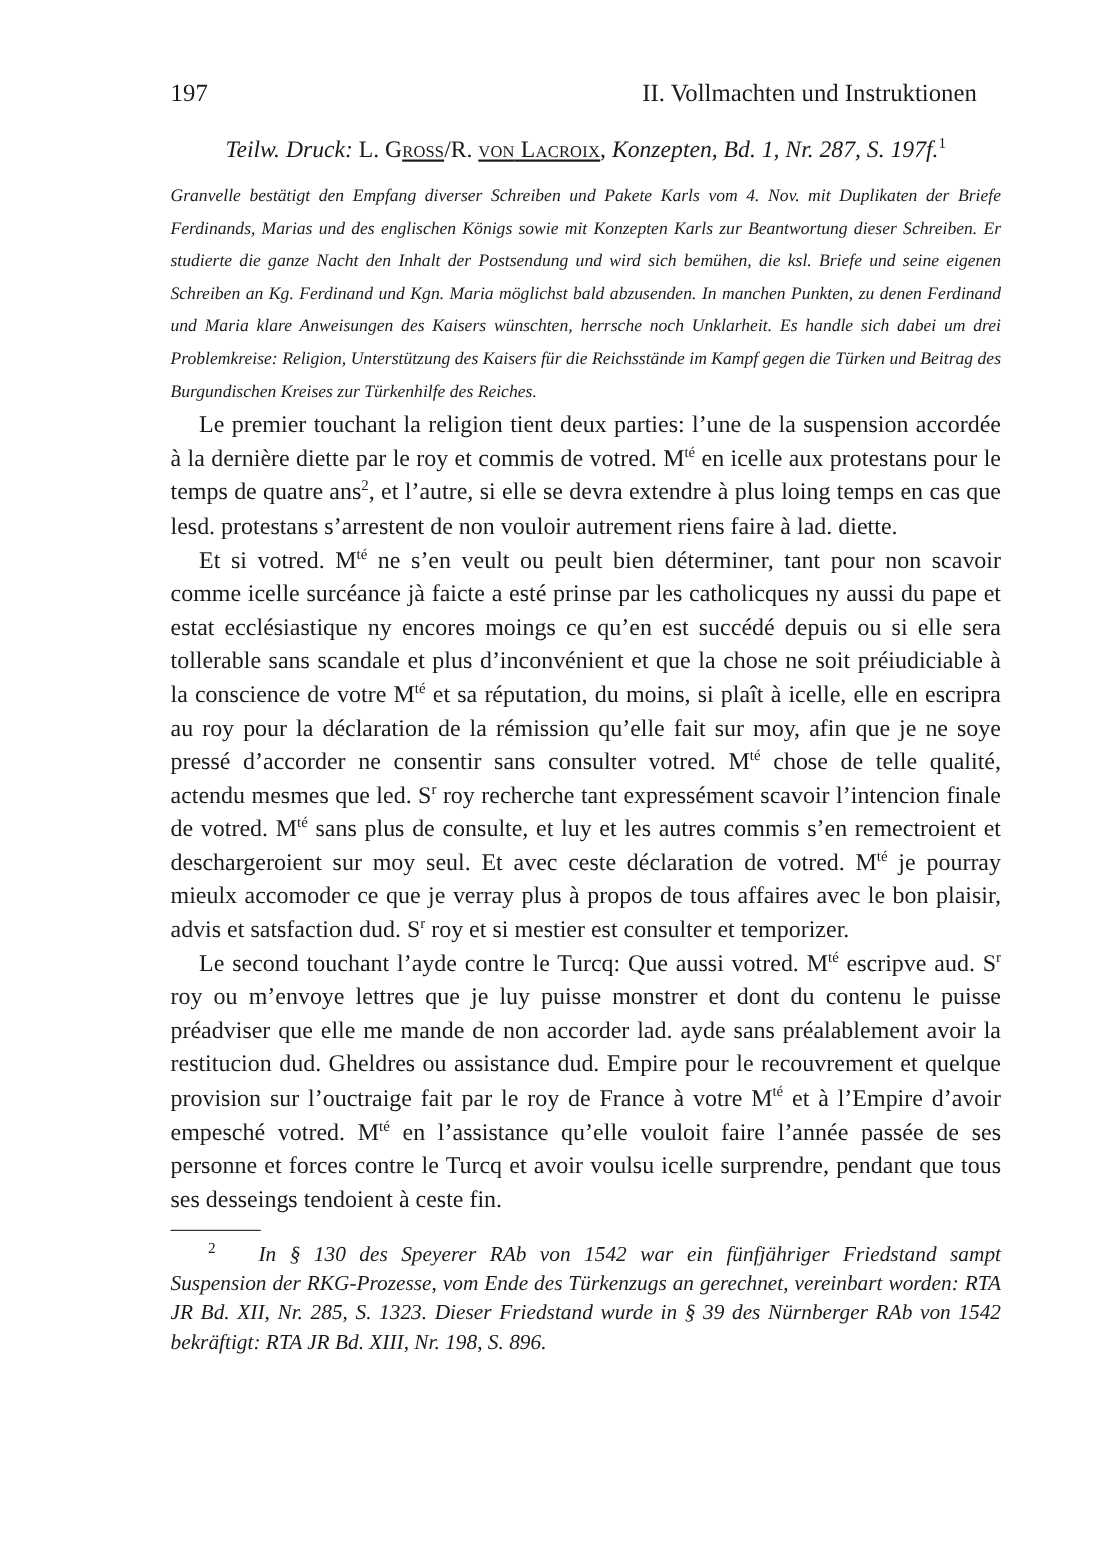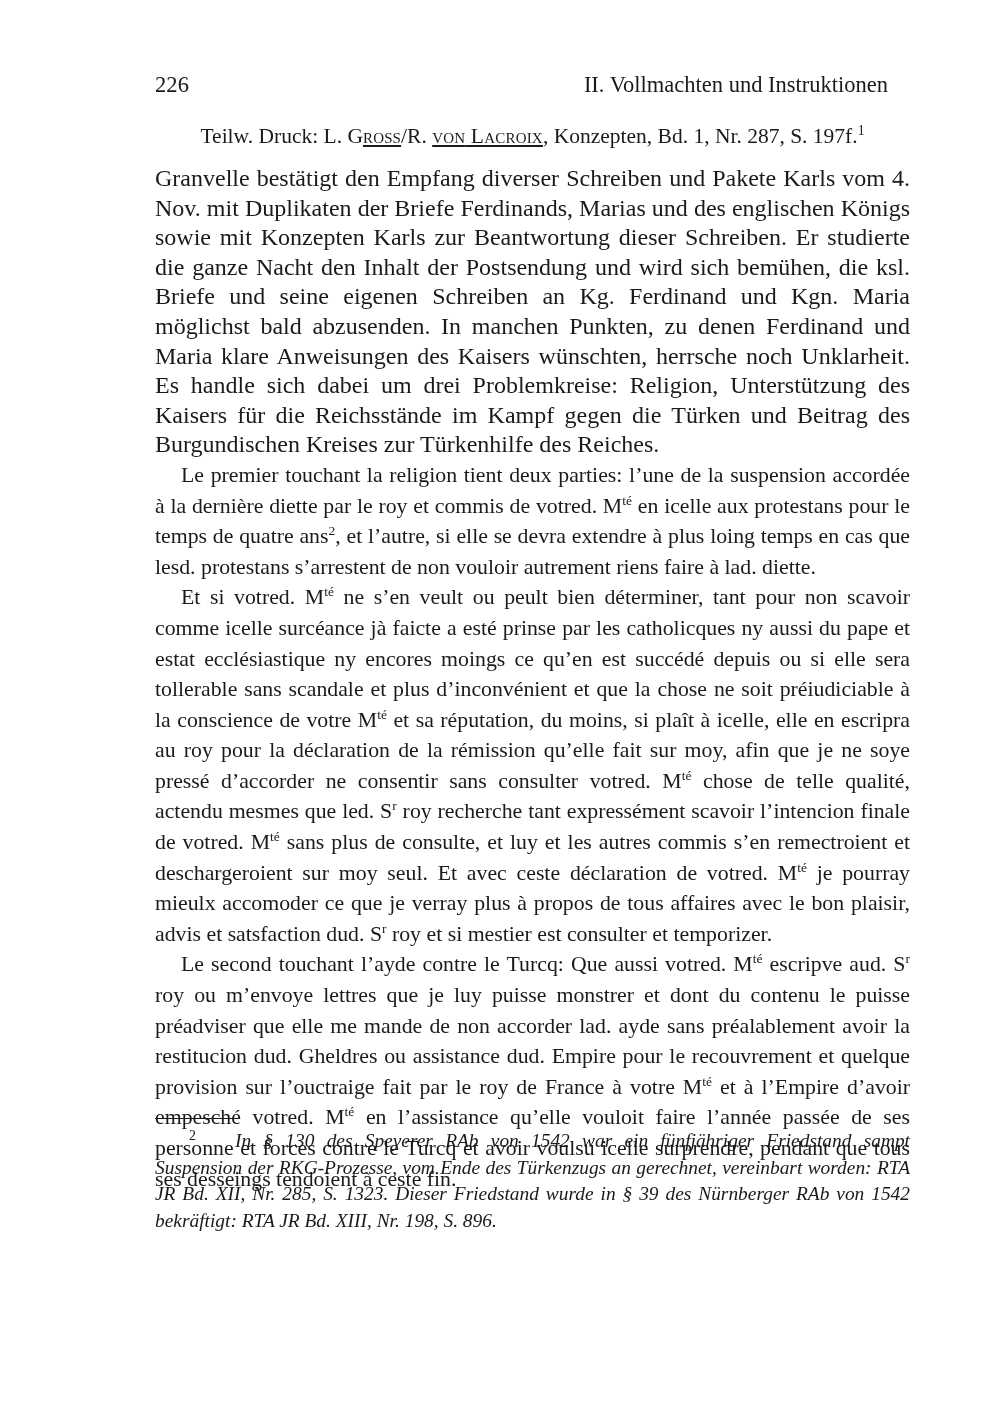--- a/index.html
+++ b/index.html
@@ -54,39 +54,40 @@
   }
 
   
   .source-line {
     margin-top: 18px;
     text-align: center;
     font-size: 21.5px;
     line-height: 28px;
     white-space: nowrap;
   }
-  .it { }
+  .it { font-style: italic; }
   .rm { font-style: normal; }
   .sc {
     font-style: normal;
     font-variant: small-caps;
     letter-spacing: 0.2px;
     text-decoration: underline;
   }
   sup {
     font-size: 0.64em;
     vertical-align: super;
     line-height: 0;
     font-style: normal;
   }
 
   
   .regest {
     margin-top: 14px;
-    font-size: 24px;
+    font-style: italic;
+    font-size: 16px;
     line-height: 29.6px;
     text-align: justify;
     text-justify: inter-word;
     hyphens: none;
   }
 
   
   .body-p {
     font-size: 21.8px;
     line-height: 30.6px;
@@ -139,21 +140,21 @@
   .fn-body { }
 </style>
 </head>
 <body>
 
 <div class="page">
 
   <div class="content">
 
     <div class="runhead">
-      <span class="folio">226</span>
+      <span class="folio">197</span>
       <span class="title">II. Vollmachten und Instruktionen</span>
     </div>
 
     <div class="source-line">
       <span class="it">Teilw. Druck:</span><span class="rm"> </span><span class="rm">L. G</span><span class="sc">roß</span><span class="rm">/R. </span><span class="sc">von</span><span class="sc"> Lacroix</span><span class="rm">, </span><span class="it">Konzepten, Bd. 1, Nr. 287, S. 197f.</span><sup>1</sup>
     </div>
 
     <div class="regest">Granvelle bestätigt den Empfang diverser Schreiben und Pakete Karls vom 4. Nov. mit Duplikaten der Briefe Ferdinands, Marias und des englischen Königs sowie mit Konzepten Karls zur Beantwortung dieser Schreiben. Er studierte die ganze Nacht den Inhalt der Postsendung und wird sich bemühen, die ksl. Briefe und seine eigenen Schreiben an Kg. Ferdinand und Kgn. Maria möglichst bald abzusenden. In manchen Punkten, zu denen Ferdinand und Maria klare Anweisungen des Kaisers wünschten, herrsche noch Unklarheit. Es handle sich dabei um drei Problemkreise: Religion, Unterstützung des Kaisers für die Reichsstände im Kampf gegen die Türken und Beitrag des Burgundischen Kreises zur Türkenhilfe des Reiches.</div>
 
     <div id="body-paragraphs">

